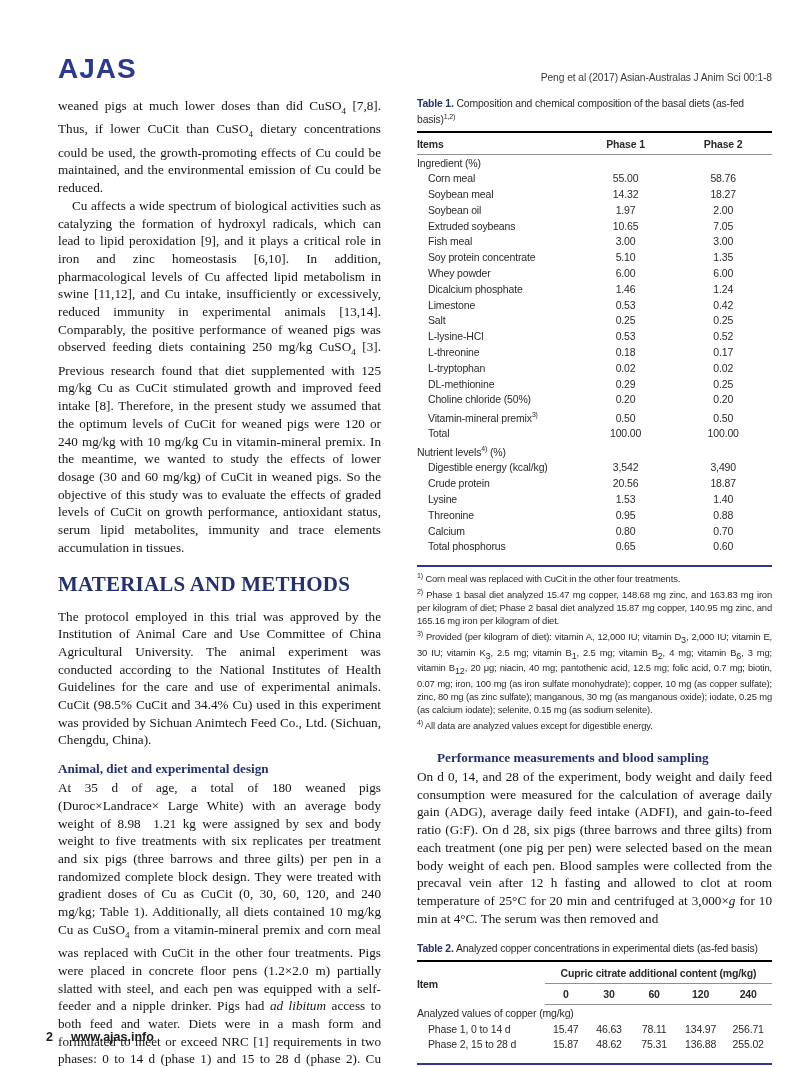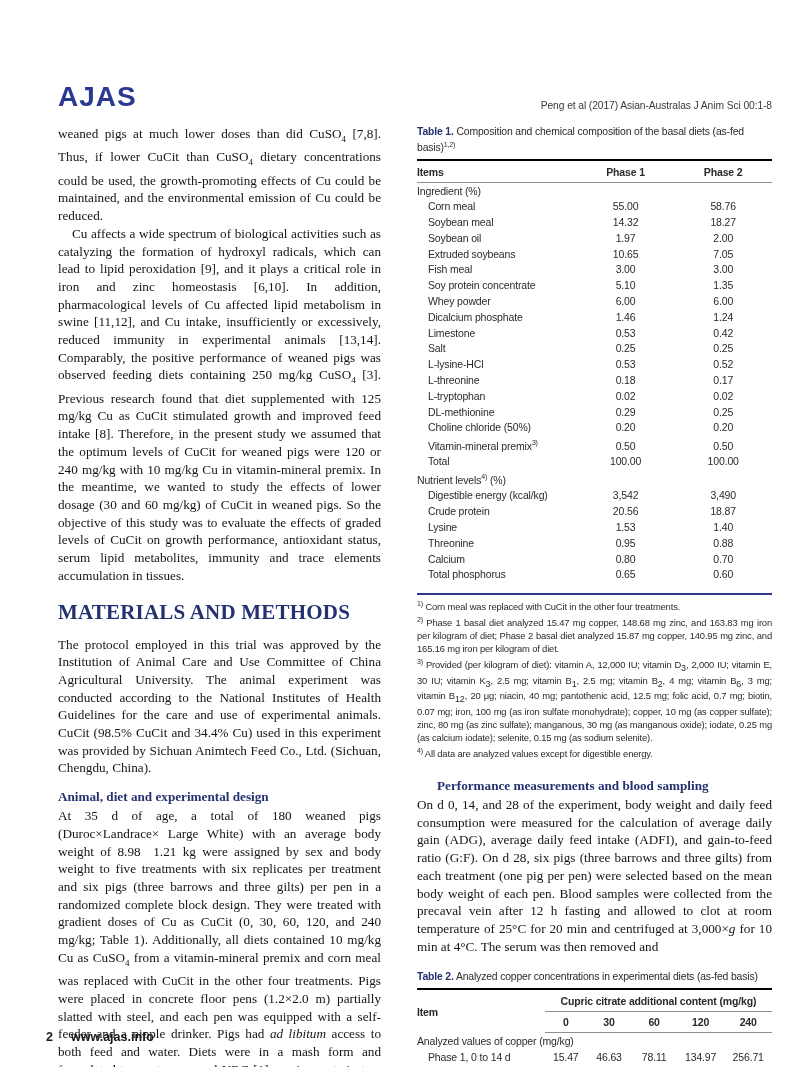--- a/index.html
+++ b/index.html
@@ -4,21 +4,21 @@
 <style>
   * { box-sizing: border-box; }
   html,body { margin:0; padding:0; background:#e8e8e8; }
   .page {
     width:800px; height:1067px; background:#ffffff; position:relative;
     font-family:"Liberation Serif", serif; color:#141414;
     padding:55px 28px 0 58px; margin:0 auto; overflow:hidden;
   }
   
   .page-header { display:flex; justify-content:space-between; align-items:flex-end; margin-bottom:14px; }
-  .logo { font-family:"Liberation Sans", sans-serif; font-weight:bold; font-size:28px; line-height:28px; color:#2b3990; letter-spacing:1px;margin-top:28px; }
+  .logo { font-family:"Liberation Sans", sans-serif; font-weight:bold; font-size:28px; line-height:28px; color:#2b3990; letter-spacing:1px; }
   .citation { font-family:"Liberation Sans", sans-serif; font-size:10.3px; color:#3a3a3a; letter-spacing:-0.1px; }
   
   .columns { display:flex; gap:36px; }
   .col-left { width:323px; }
   .col-right { width:355px; }
   p.body { font-size:13.2px; line-height:17.7px; text-align:justify; margin:0; }
   p.body.indent { text-indent:14px; }
   h1.sec { font-family:"Liberation Serif", serif; font-size:21px; color:#25316f; margin:15px 0 11px 0; letter-spacing:0.2px; }
   h2.subsec { font-size:13.2px; color:#25316f; margin:12px 0 2px 0; }
   sub { font-size:9px; }

